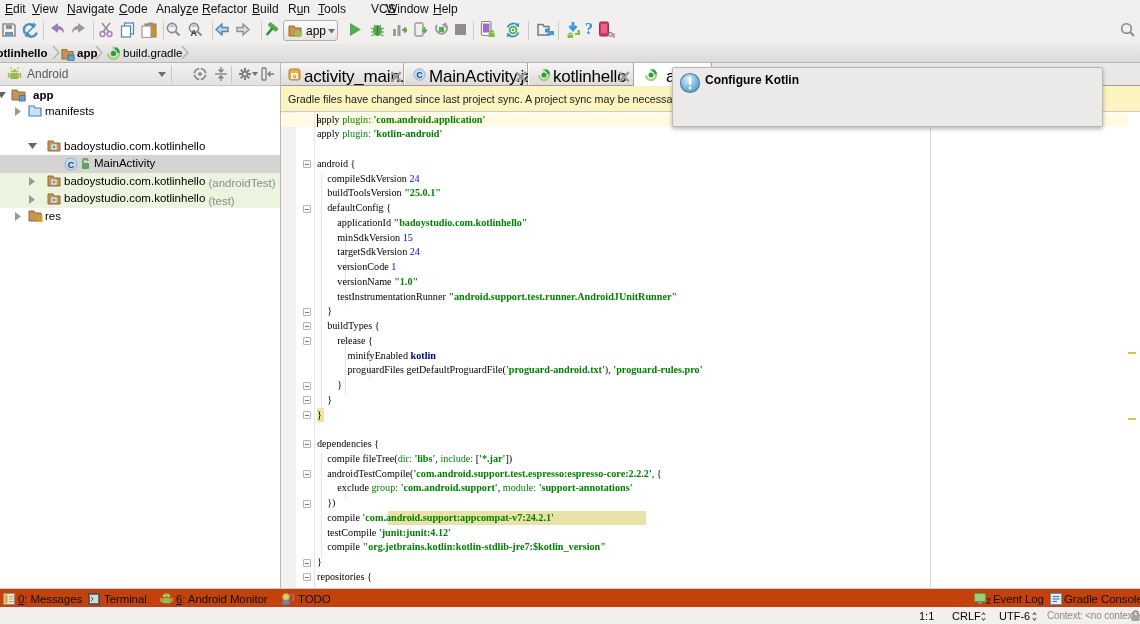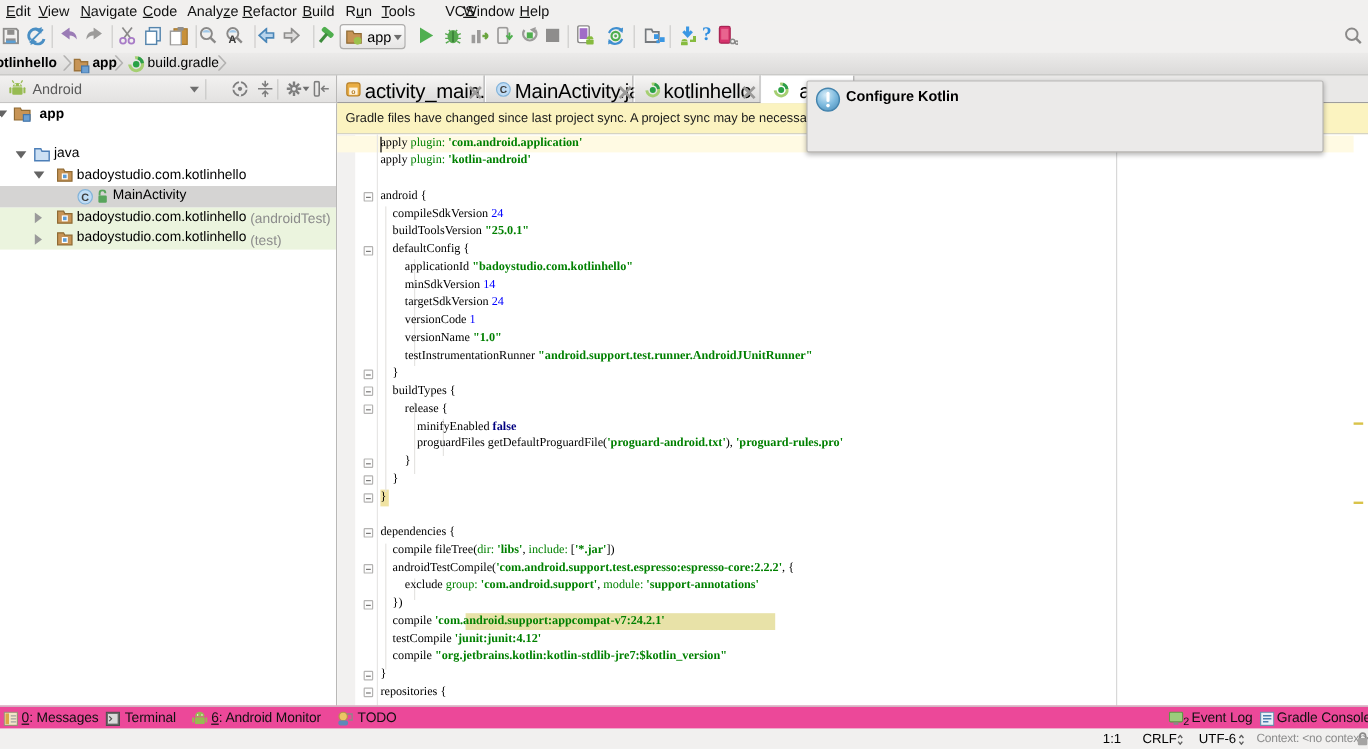--- a/index.html
+++ b/index.html
@@ -48,21 +48,21 @@
 .fold{position:absolute;left:22px;width:8px;height:8px;border:1px solid #b4b3b2;background:#fdfdfd;border-radius:1px}
 .fold:after{content:"";position:absolute;left:1px;top:3px;width:4px;height:1px;background:#7a7978}
 .stripe{position:absolute;width:8px;height:2px;background:#d9c34a}
 
 #popup{position:absolute;left:672px;top:67px;width:431px;height:60px;background:#ebeae9;border:1px solid #b9b8b7;border-radius:2px;box-shadow:0 2px 4px rgba(0,0,0,.28)}
 #popup .title{position:absolute;left:32px;top:5px;font-weight:bold;white-space:nowrap}
 #popup .l1{position:absolute;left:32px;top:18.5px;color:#1a1a1a;white-space:nowrap;font-size:11px}
 #popup .l2{position:absolute;left:32px;top:44.5px;color:#1a1a1a;white-space:nowrap;font-size:11px}
 .ic{position:absolute}
 
-#toolwin{position:absolute;left:0;top:588px;width:1140px;height:34px;background:#ec4899;border-top:1px solid #cdcccb;border-bottom:1px solid #b7b6b5}
+#toolwin{position:absolute;left:0;top:588px;width:1140px;height:34px;background:#c2410c;border-top:1px solid #cdcccb;border-bottom:1px solid #b7b6b5}
 #toolwin span{position:absolute;top:3.5px;color:#111;font-size:11.5px;white-space:nowrap;letter-spacing:-0.1px}
 
 #status{position:absolute;left:0;top:607px;width:1140px;height:17px;background:#f1f0ef;font-size:11px}
 #status span{position:absolute;top:2.5px;white-space:nowrap}
 u{text-decoration:underline}
 </style>
 </head>
 <body>
 <div id="menubar">
 <span style="left:5px"><u>E</u>dit</span>
@@ -325,28 +325,28 @@
 <div class="trow" style="top:0">
       <svg class="ic" style="left:-3px;top:5px" width="10" height="8">
         <path d="M0 1 L9 1 L4.5 7 Z" fill="#646464"></path>
       </svg>
       <svg class="ic" style="left:11px;top:1px" width="17" height="15">
         <path d="M1 4 L1 13 L14 13 L14 5 L7 5 L6 3 L1 3 Z" fill="#c79456" stroke="#8f6a33" stroke-width="1"></path>
         <rect x="8.5" y="8.5" width="5.5" height="5.5" fill="#6ca0d3" stroke="#4376ab" stroke-width="1"></rect>
       </svg>
       <span style="left:33px;font-weight:bold">app</span>
     </div>
-<div class="trow" style="top:33.5px">
-      <svg class="ic" style="left:13px;top:5px" width="10" height="8">
-        <path d="M0 1 L9 1 L4.5 7 Z" fill="#646464"></path>
+<div class="trow" style="top:16px">
+      <svg class="ic" style="left:14px;top:5px" width="8" height="10">
+        <path d="M1 0 L7 4.5 L1 9 Z" fill="#9a9a9a"></path>
       </svg>
       <svg class="ic" style="left:28px;top:2px" width="15" height="14">
         <path d="M1 3 L1 12 L13 12 L13 4 L7 4 L6 2 L1 2 Z" fill="#cce0f4" stroke="#4d7fb8" stroke-width="1.2"></path>
       </svg>
-      <span style="left:45px">java</span>
+      <span style="left:45px">manifests</span>
     </div>
 <div class="trow" style="top:51px">
       <svg class="ic" style="left:28px;top:5px" width="10" height="8">
         <path d="M0 1 L9 1 L4.5 7 Z" fill="#646464"></path>
       </svg>
       <svg class="ic" style="left:47px;top:2px" width="15" height="14">
         <path d="M1 3 L1 12 L13 12 L13 4 L7 4 L6 2 L1 2 Z" fill="#c79456" stroke="#8f6a33" stroke-width="1"></path>
         <rect x="5" y="6" width="4" height="4" fill="#5b9bd5" stroke="#fff" stroke-width="1"></rect>
       </svg>
       <span style="left:64px">badoystudio.com.kotlinhello</span>
@@ -374,20 +374,34 @@
     </div>
 <div class="trow" style="top:103.5px">
       <svg class="ic" style="left:28px;top:5px" width="8" height="10">
         <path d="M1 0 L7 4.5 L1 9 Z" fill="#9a9a9a"></path>
       </svg>
       <svg class="ic" style="left:47px;top:2px" width="15" height="14">
         <path d="M1 3 L1 12 L13 12 L13 4 L7 4 L6 2 L1 2 Z" fill="#c79456" stroke="#8f6a33" stroke-width="1"></path>
         <rect x="5" y="6" width="4" height="4" fill="#5b9bd5" stroke="#fff" stroke-width="1"></rect>
       </svg>
       <span style="left:64px">badoystudio.com.kotlinhello&nbsp;<span class="gray">(test)</span></span>
+    </div>
+<div class="trow" style="top:121px">
+      <svg class="ic" style="left:14px;top:5px" width="8" height="10">
+        <path d="M1 0 L7 4.5 L1 9 Z" fill="#9a9a9a"></path>
+      </svg>
+      <svg class="ic" style="left:28px;top:2px" width="16" height="14">
+        <path d="M1 3 L1 12 L13 12 L13 4 L7 4 L6 2 L1 2 Z" fill="#c79456" stroke="#8f6a33" stroke-width="1"></path>
+        <g stroke="#d9a514" stroke-width="1.4">
+          <line x1="9" y1="7" x2="15" y2="7"></line>
+          <line x1="9" y1="9.5" x2="15" y2="9.5"></line>
+          <line x1="9" y1="12" x2="15" y2="12"></line>
+        </g>
+      </svg>
+      <span style="left:45px">res</span>
     </div>
 </div>
 <div id="tabbar">
 <div class="tab first" style="left:0;width:123px">
       <svg class="ic" style="left:7px;top:5px" width="13" height="13">
         <rect x="1" y="1" width="11" height="11" rx="2" fill="#e9ad44" stroke="#b7802a" stroke-width="1"></rect>
         <rect x="3" y="5" width="7" height="6" fill="#fdf3e0"></rect>
         <text x="6.5" y="10" font-size="6" font-weight="bold" fill="#b7802a" text-anchor="middle" font-family="Liberation Mono">o</text>
       </svg>
       <span style="left:23px">activity_main.xml</span>
@@ -452,29 +466,29 @@
 <div class="fold" style="top:446.5px"></div>
 <div class="fold" style="top:461px"></div>
 <pre>apply <span class="na">plugin:</span> <span class="s">'com.android.application'</span>
 apply <span class="na">plugin:</span> <span class="s">'kotlin-android'</span>
 
 android {
     compileSdkVersion <span class="n">24</span>
     buildToolsVersion <span class="s">"25.0.1"</span>
     defaultConfig {
         applicationId <span class="s">"badoystudio.com.kotlinhello"</span>
-        minSdkVersion <span class="n">14</span>
+        minSdkVersion <span class="n">15</span>
         targetSdkVersion <span class="n">24</span>
         versionCode <span class="n">1</span>
         versionName <span class="s">"1.0"</span>
         testInstrumentationRunner <span class="s">"android.support.test.runner.AndroidJUnitRunner"</span>
     }
     buildTypes {
         release {
-            minifyEnabled <span class="k">false</span>
+            minifyEnabled <span class="k">kotlin</span>
             proguardFiles getDefaultProguardFile(<span class="s">'proguard-android.txt'</span>), <span class="s">'proguard-rules.pro'</span>
         }
     }
 }
 
 dependencies {
     compile fileTree(<span class="na">dir:</span> <span class="s">'libs'</span>, <span class="na">include:</span> [<span class="s">'*.jar'</span>])
     androidTestCompile(<span class="s">'com.android.support.test.espresso:espresso-core:2.2.2'</span>, {
         exclude <span class="na">group:</span> <span class="s">'com.android.support'</span>, <span class="na">module:</span> <span class="s">'support-annotations'</span>
     })

